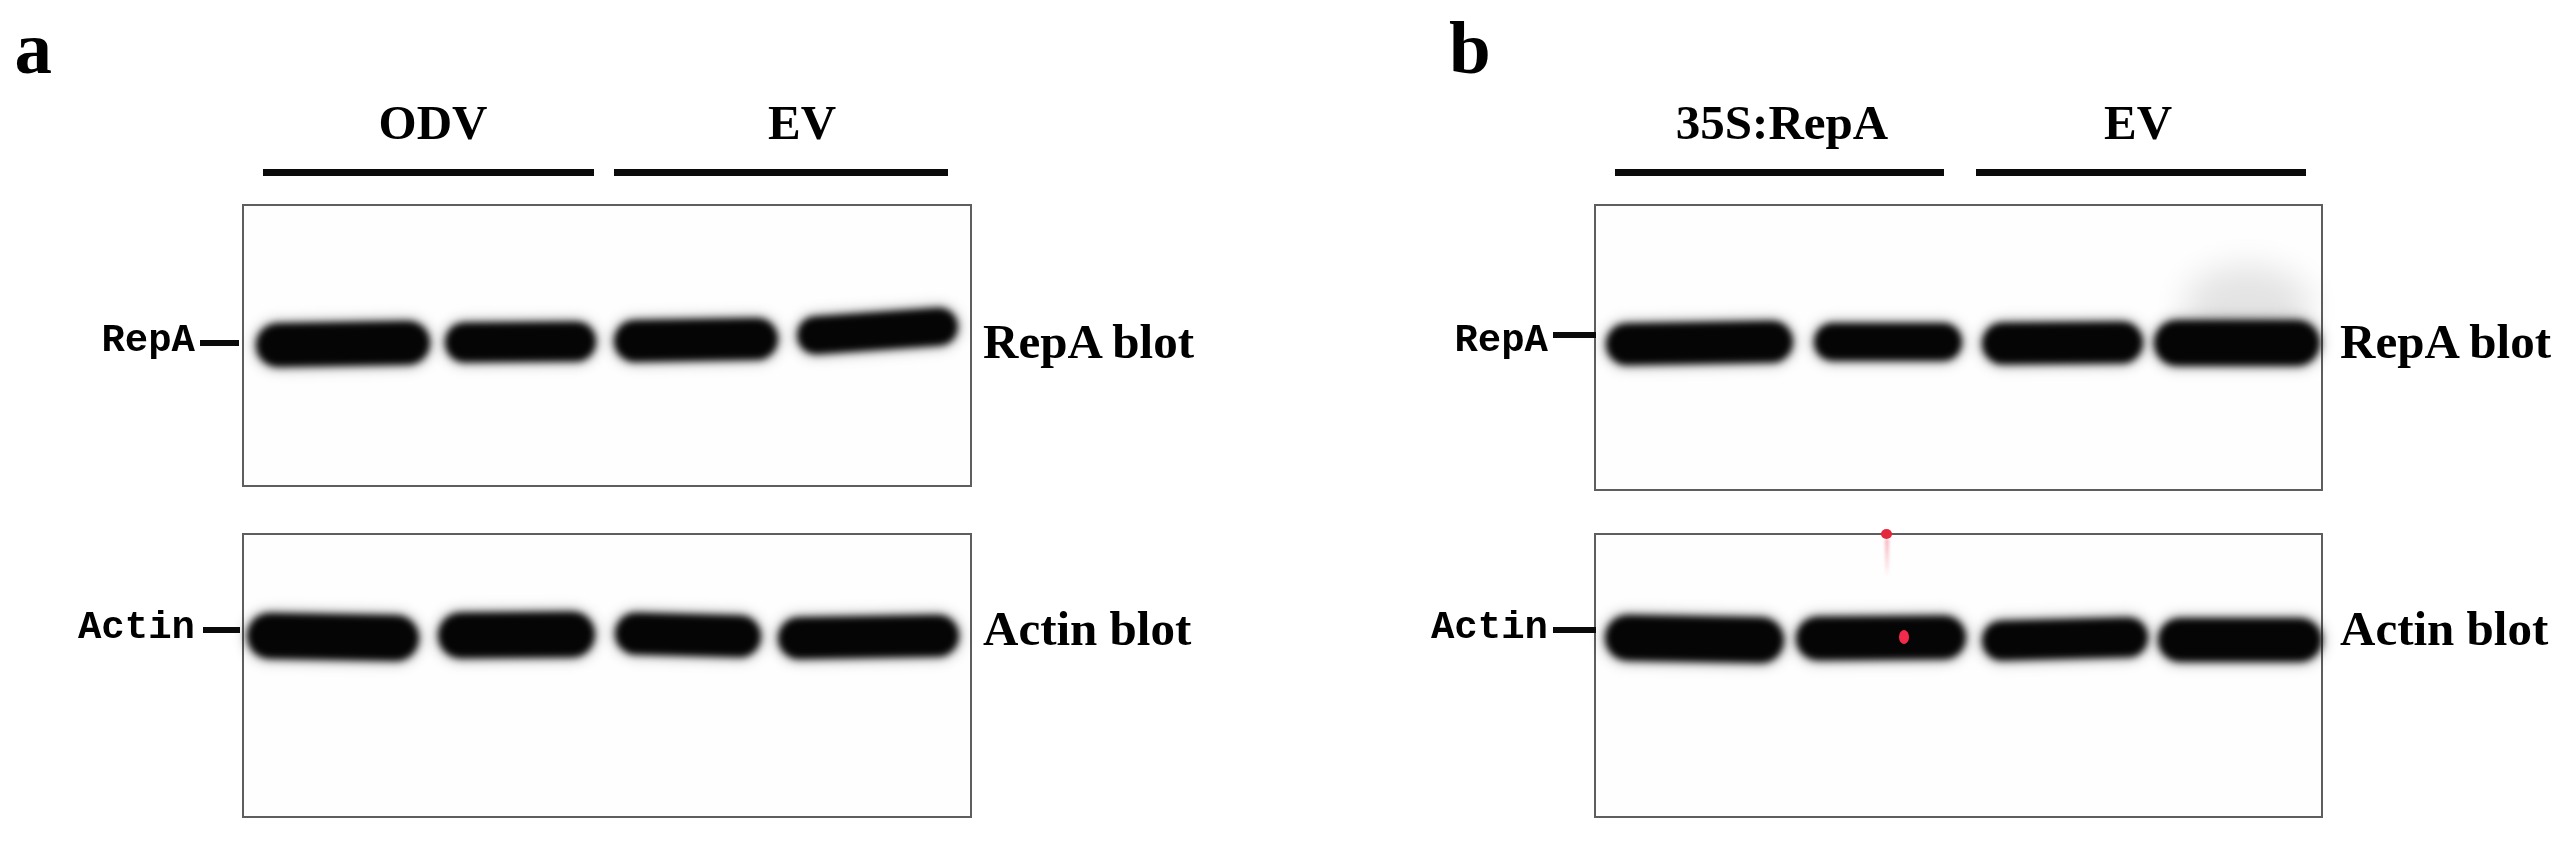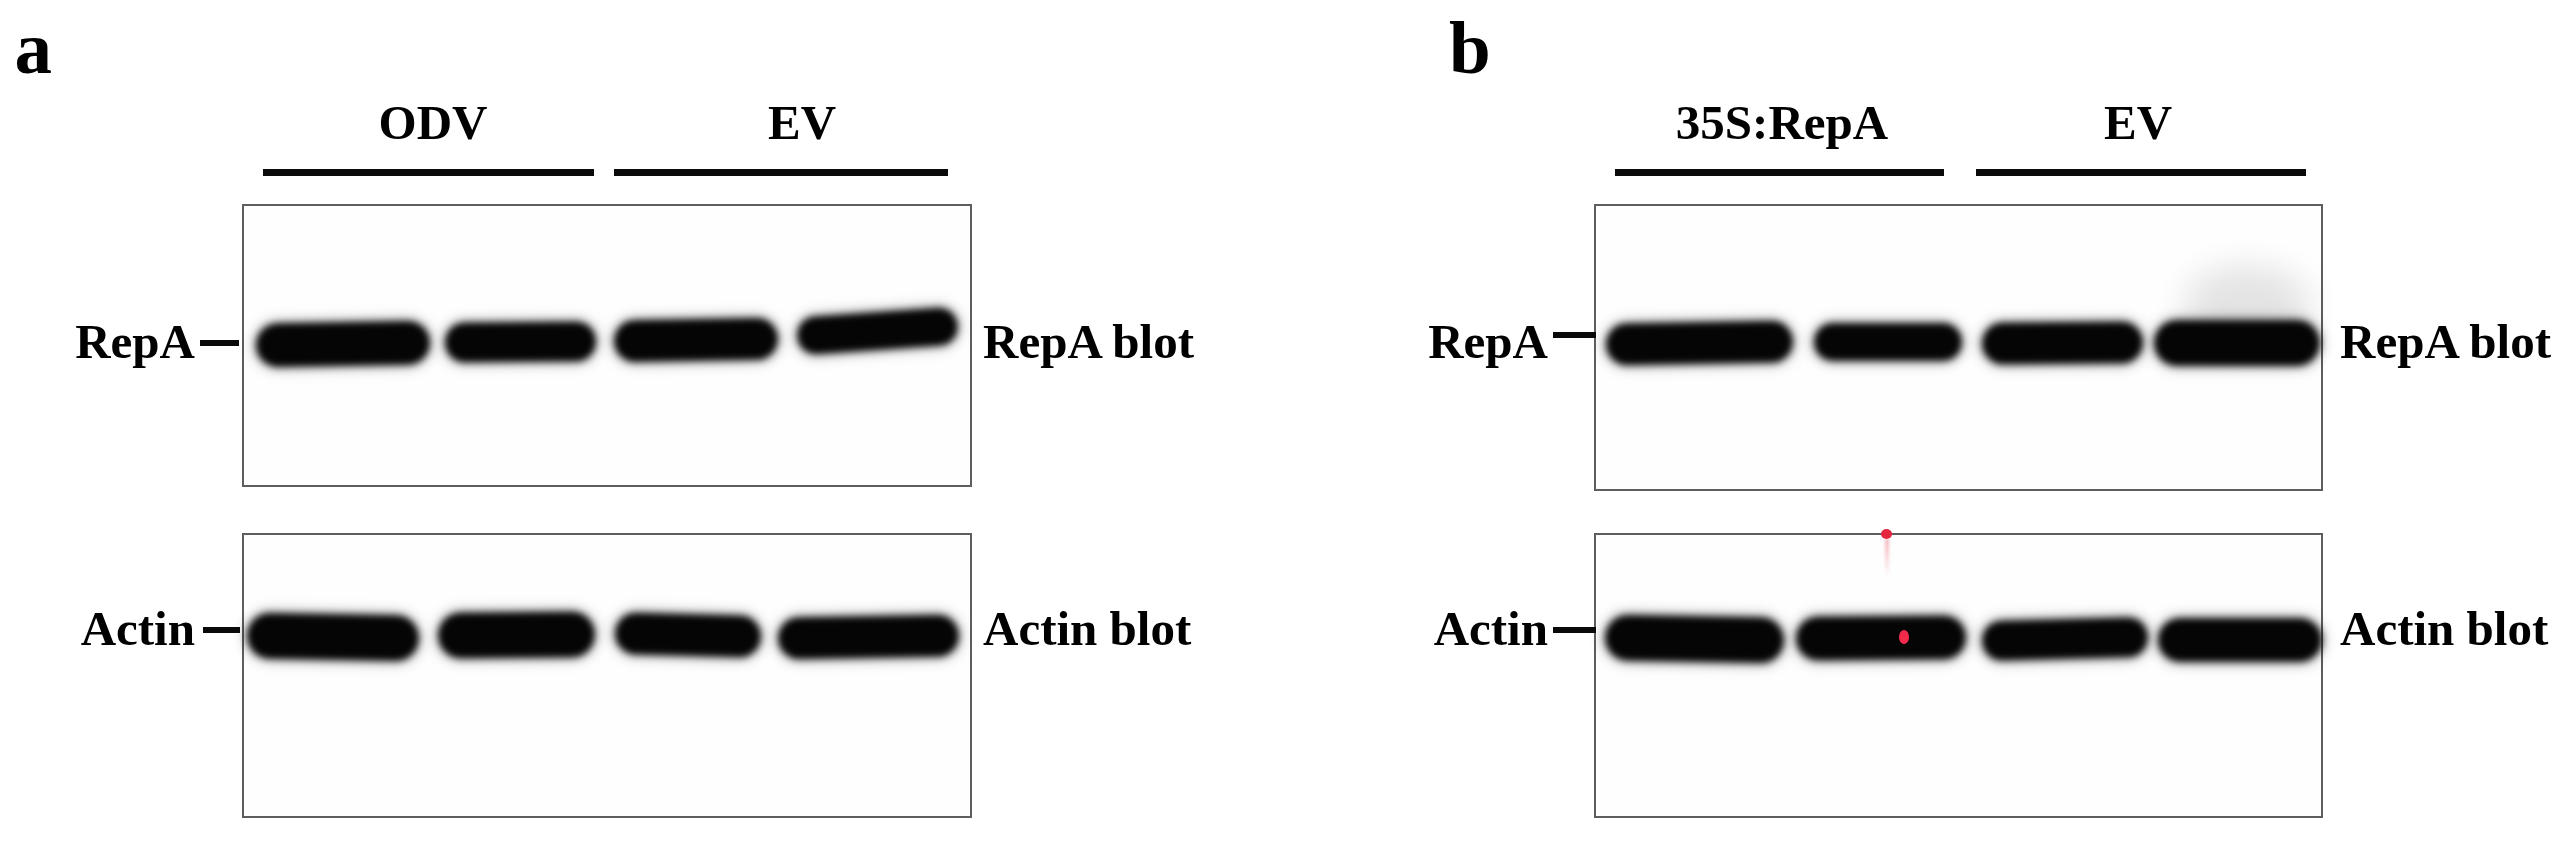--- a/index.html
+++ b/index.html
@@ -27,22 +27,22 @@
   }
   .blot-box{
     position:absolute;
     background:#fefefe;
     border:2.7px solid #5e5e60;
     box-sizing:border-box;
   }
   .side-label{
     position:absolute;
     width:183px;text-align:right;
-    font-size:49px;font-weight:bold;color:#000;
-    line-height:55px;white-space:nowrap;
+    font-size:39px;font-weight:bold;color:#000;
+    line-height:55px;white-space:nowrap;font-family:Liberation Mono, monospace;
   }
   .blot-label{
     position:absolute;
     font-size:49px;font-weight:bold;color:#000;
     line-height:55px;white-space:nowrap;
   }
   .marker-dash{
     position:absolute;height:6.4px;background:#0a0a0a;
   }
   .band{

